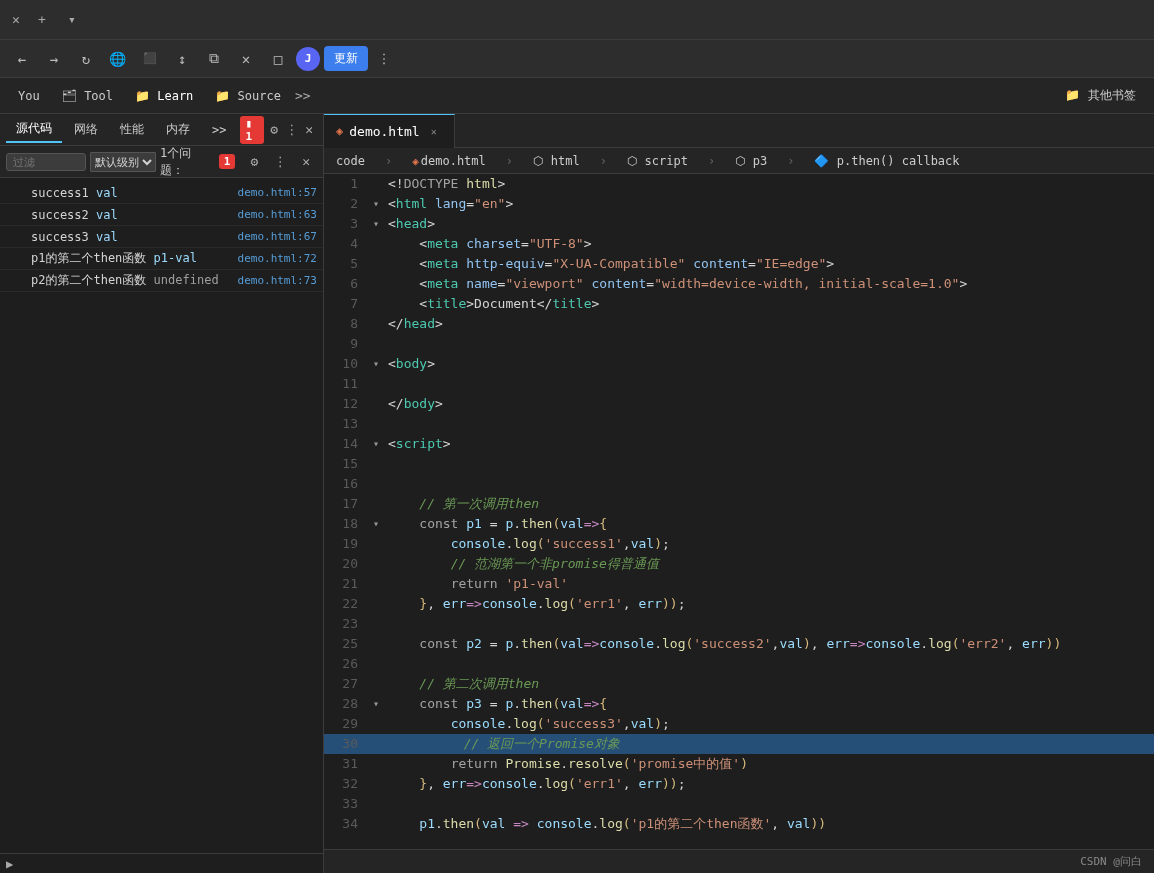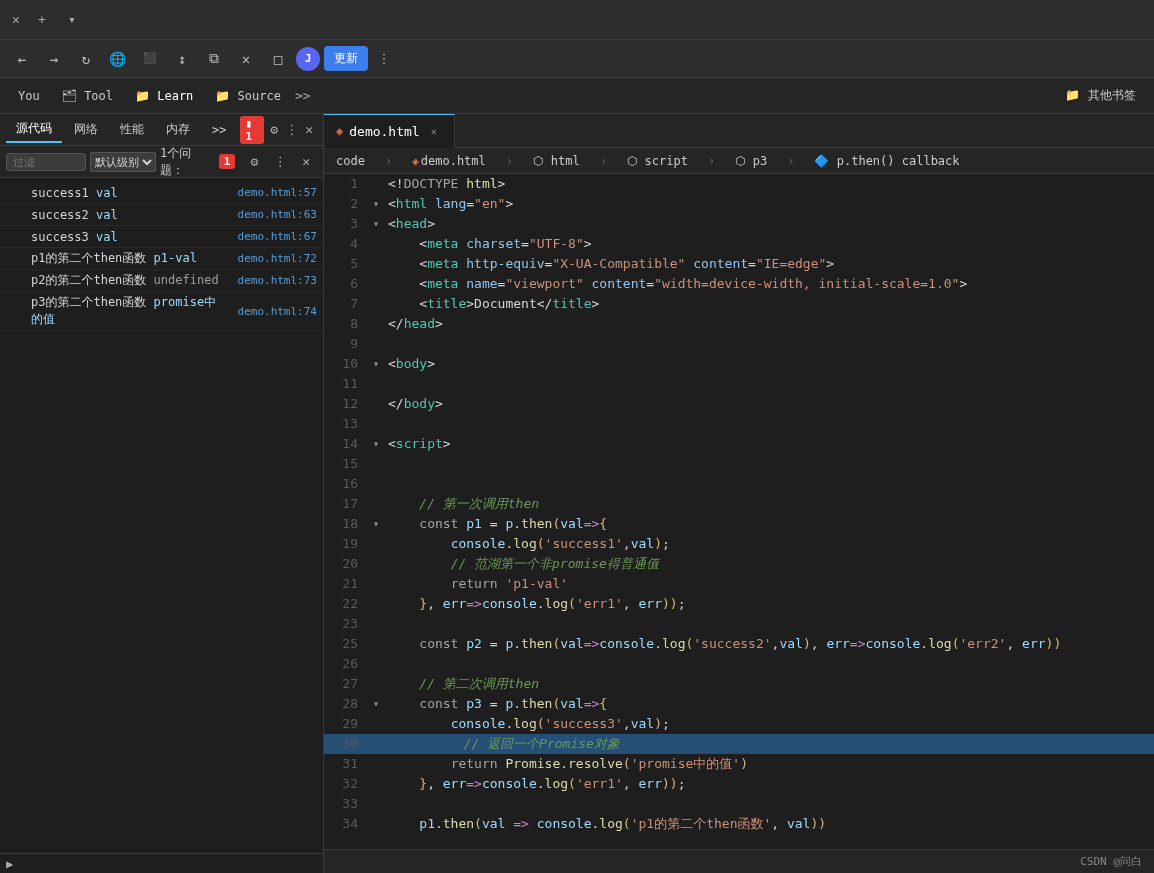--- a/index.html
+++ b/index.html
@@ -447,25 +447,20 @@
       <div class="console-row">
         <span class="expand-arrow"></span>
         <span class="console-row-text">p1的第二个then函数 <span class="console-val">p1-val</span></span>
         <span class="console-row-file">demo.html:72</span>
       </div>
       <div class="console-row">
         <span class="expand-arrow"></span>
         <span class="console-row-text">p2的第二个then函数 <span class="console-undefined">undefined</span></span>
         <span class="console-row-file">demo.html:73</span>
       </div>
-      <div class="console-row">
-        <span class="expand-arrow"></span>
-        <span class="console-row-text">p3的第二个then函数 <span class="console-val">promise中的值</span></span>
-        <span class="console-row-file">demo.html:74</span>
-      </div>
     </div>
 
     <div class="bottom-triangle">
       <div class="triangle-icon">▶</div>
     </div>
 
   </div>
 
   <div class="right-panel">
 

